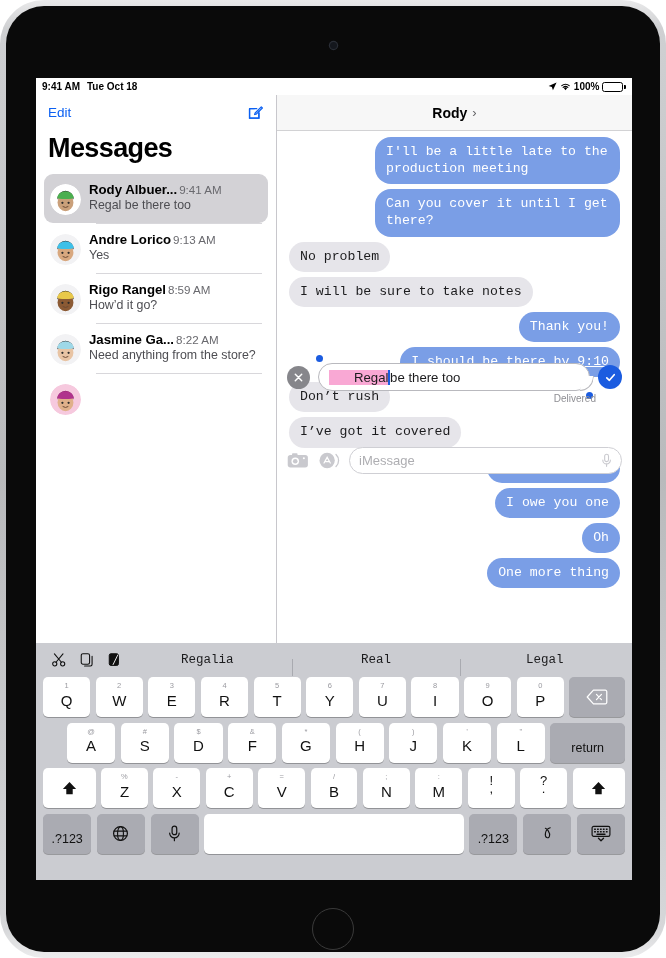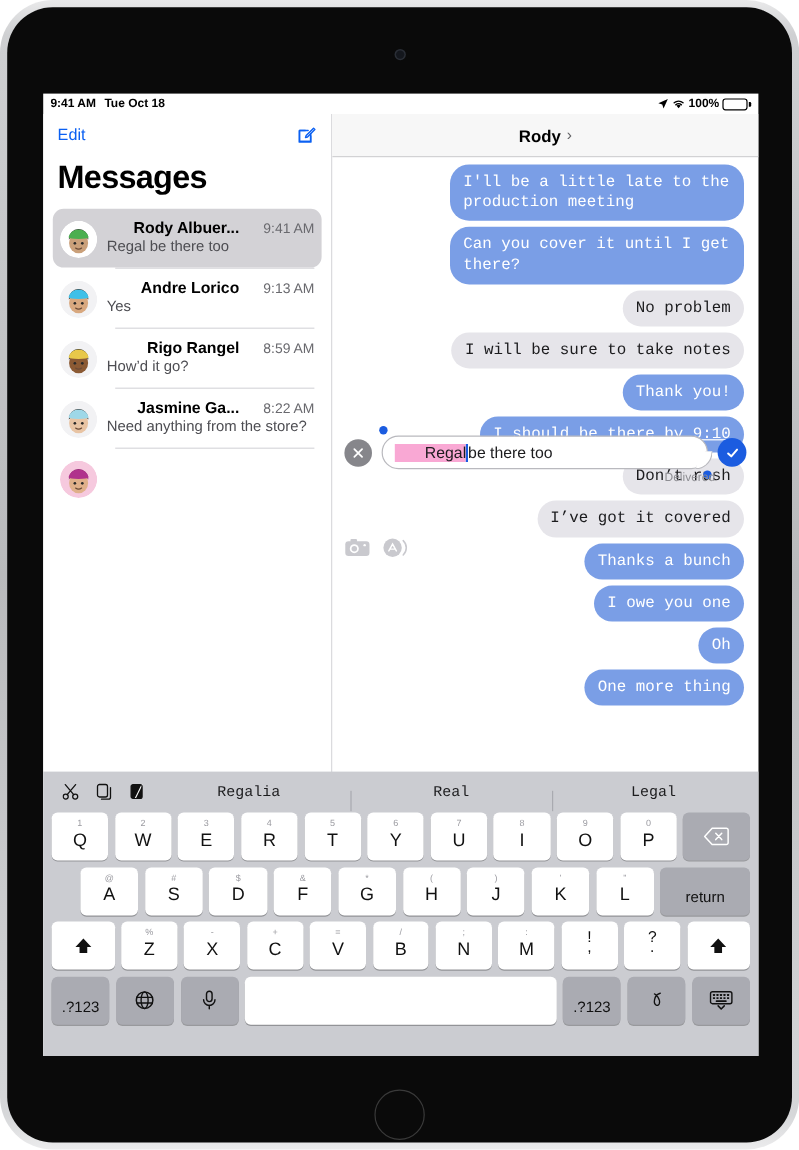--- a/index.html
+++ b/index.html
@@ -94,21 +94,21 @@
     display: flex; gap: 8px; padding: 8px 6px 8px 6px;
     border-radius: 9px; position: relative; cursor: pointer;
   }
   .convo.selected { background: #d3d2d6; }
   .avatar {
     width: 31px; height: 31px; border-radius: 50%;
     flex-shrink: 0; position: relative; overflow: hidden;
     margin-top: 2px;
   }
   .convo-body { flex: 1; min-width: 0; }
-  .convo-head { display: flex; align-items: baseline; justify-content: flex-end; gap: 20px; }
+  .convo-head { display: flex; align-items: baseline; justify-content: flex-start; gap: 2px; }
   .convo-name {
     font-size: 13.2px; font-weight: bold; color: #000;
     white-space: nowrap; overflow: hidden;
   }
   .convo-time { font-size: 11.6px; color: #69696e; flex-shrink: 0; }
   .convo-prev {
     font-size: 12.4px; color: #4d4d52; line-height: 1.26; margin-top: 1px;
   }
   .row-sep { height: 1px; background: #d8d7db; margin: 0 6px 0 52px; }
 
@@ -121,21 +121,21 @@
   .detail-title { font-size: 14px; font-weight: bold; color: #000; }
   .chev { margin-left: 5px; font-size: 13px; color: #636366; font-weight: normal; }
 
   
   .thread {
     position: absolute; left: 0; top: 36px; right: 0; bottom: 0;
     padding: 6px 12px 0 12px; overflow: hidden; font-family: Liberation Mono, monospace;
   }
   .brow { display: flex; margin-bottom: 5px; }
   .brow.out { justify-content: flex-end; }
-  .brow.in { justify-content: flex-end; }
+  .brow.in { justify-content: flex-start; }
   .bubble {
     max-width: 74%; padding: 6px 11px 7px 11px;
     border-radius: 16px; font-size: 13.2px; line-height: 1.3;
     position: relative; word-wrap: break-word;
   }
   .bubble.out { background: #7a9ee6; color: #fff; }
   .bubble.in { background: #e6e5ea; color: #1c1c1e; }
   .bubble.tail-out::after {
     content: ""; position: absolute; right: -5px; bottom: 0;
     width: 12px; height: 16px; background: #7a9ee6;
@@ -464,20 +464,27 @@
             <rect x="5.5" y="1" width="6" height="3" rx="1" fill="#c9c9ce"></rect>
             <circle cx="9" cy="9.8" r="4.1" fill="#fff"></circle>
             <circle cx="9" cy="9.8" r="2.5" fill="#c9c9ce"></circle>
             <circle cx="18.4" cy="6.6" r="1.1" fill="#fff"></circle>
           </svg>
           <svg class="appstore-ico" width="24" height="19" viewBox="0 0 26 20">
             <circle cx="11" cy="10" r="8.3" fill="#c9c9ce"></circle>
             <path d="M7.6 12.8 L11 6.6 L14.4 12.8 M9 11.2 h4.2" stroke="#fff" stroke-width="1.3" fill="none" stroke-linecap="round"></path>
             <path d="M20.6 3.5 a9 9 0 0 1 0 13" stroke="#c9c9ce" stroke-width="1.4" fill="none" stroke-linecap="round"></path>
           </svg>
+          <div class="imsg-field">
+            <span>iMessage</span>
+            <svg width="11" height="15" viewBox="0 0 12 16">
+              <rect x="4" y="1.2" width="4.2" height="8" rx="2.1" fill="none" stroke="#c9c9ce" stroke-width="1.2"></rect>
+              <path d="M2 7.6 a4.1 4.1 0 0 0 8.2 0 M6.1 11.8 v2.6" stroke="#c9c9ce" stroke-width="1.2" fill="none" stroke-linecap="round"></path>
+            </svg>
+          </div>
         </div>
       </div>
     </div>
   </div>
 
   <div class="keyboard">
     <div class="kb-toolbar">
       <div class="kb-tools">
         <svg class="kb-tool" viewBox="0 0 18 18">
           <circle cx="3.3" cy="13.6" r="2.5" fill="none" stroke="#111" stroke-width="1.3"></circle>

